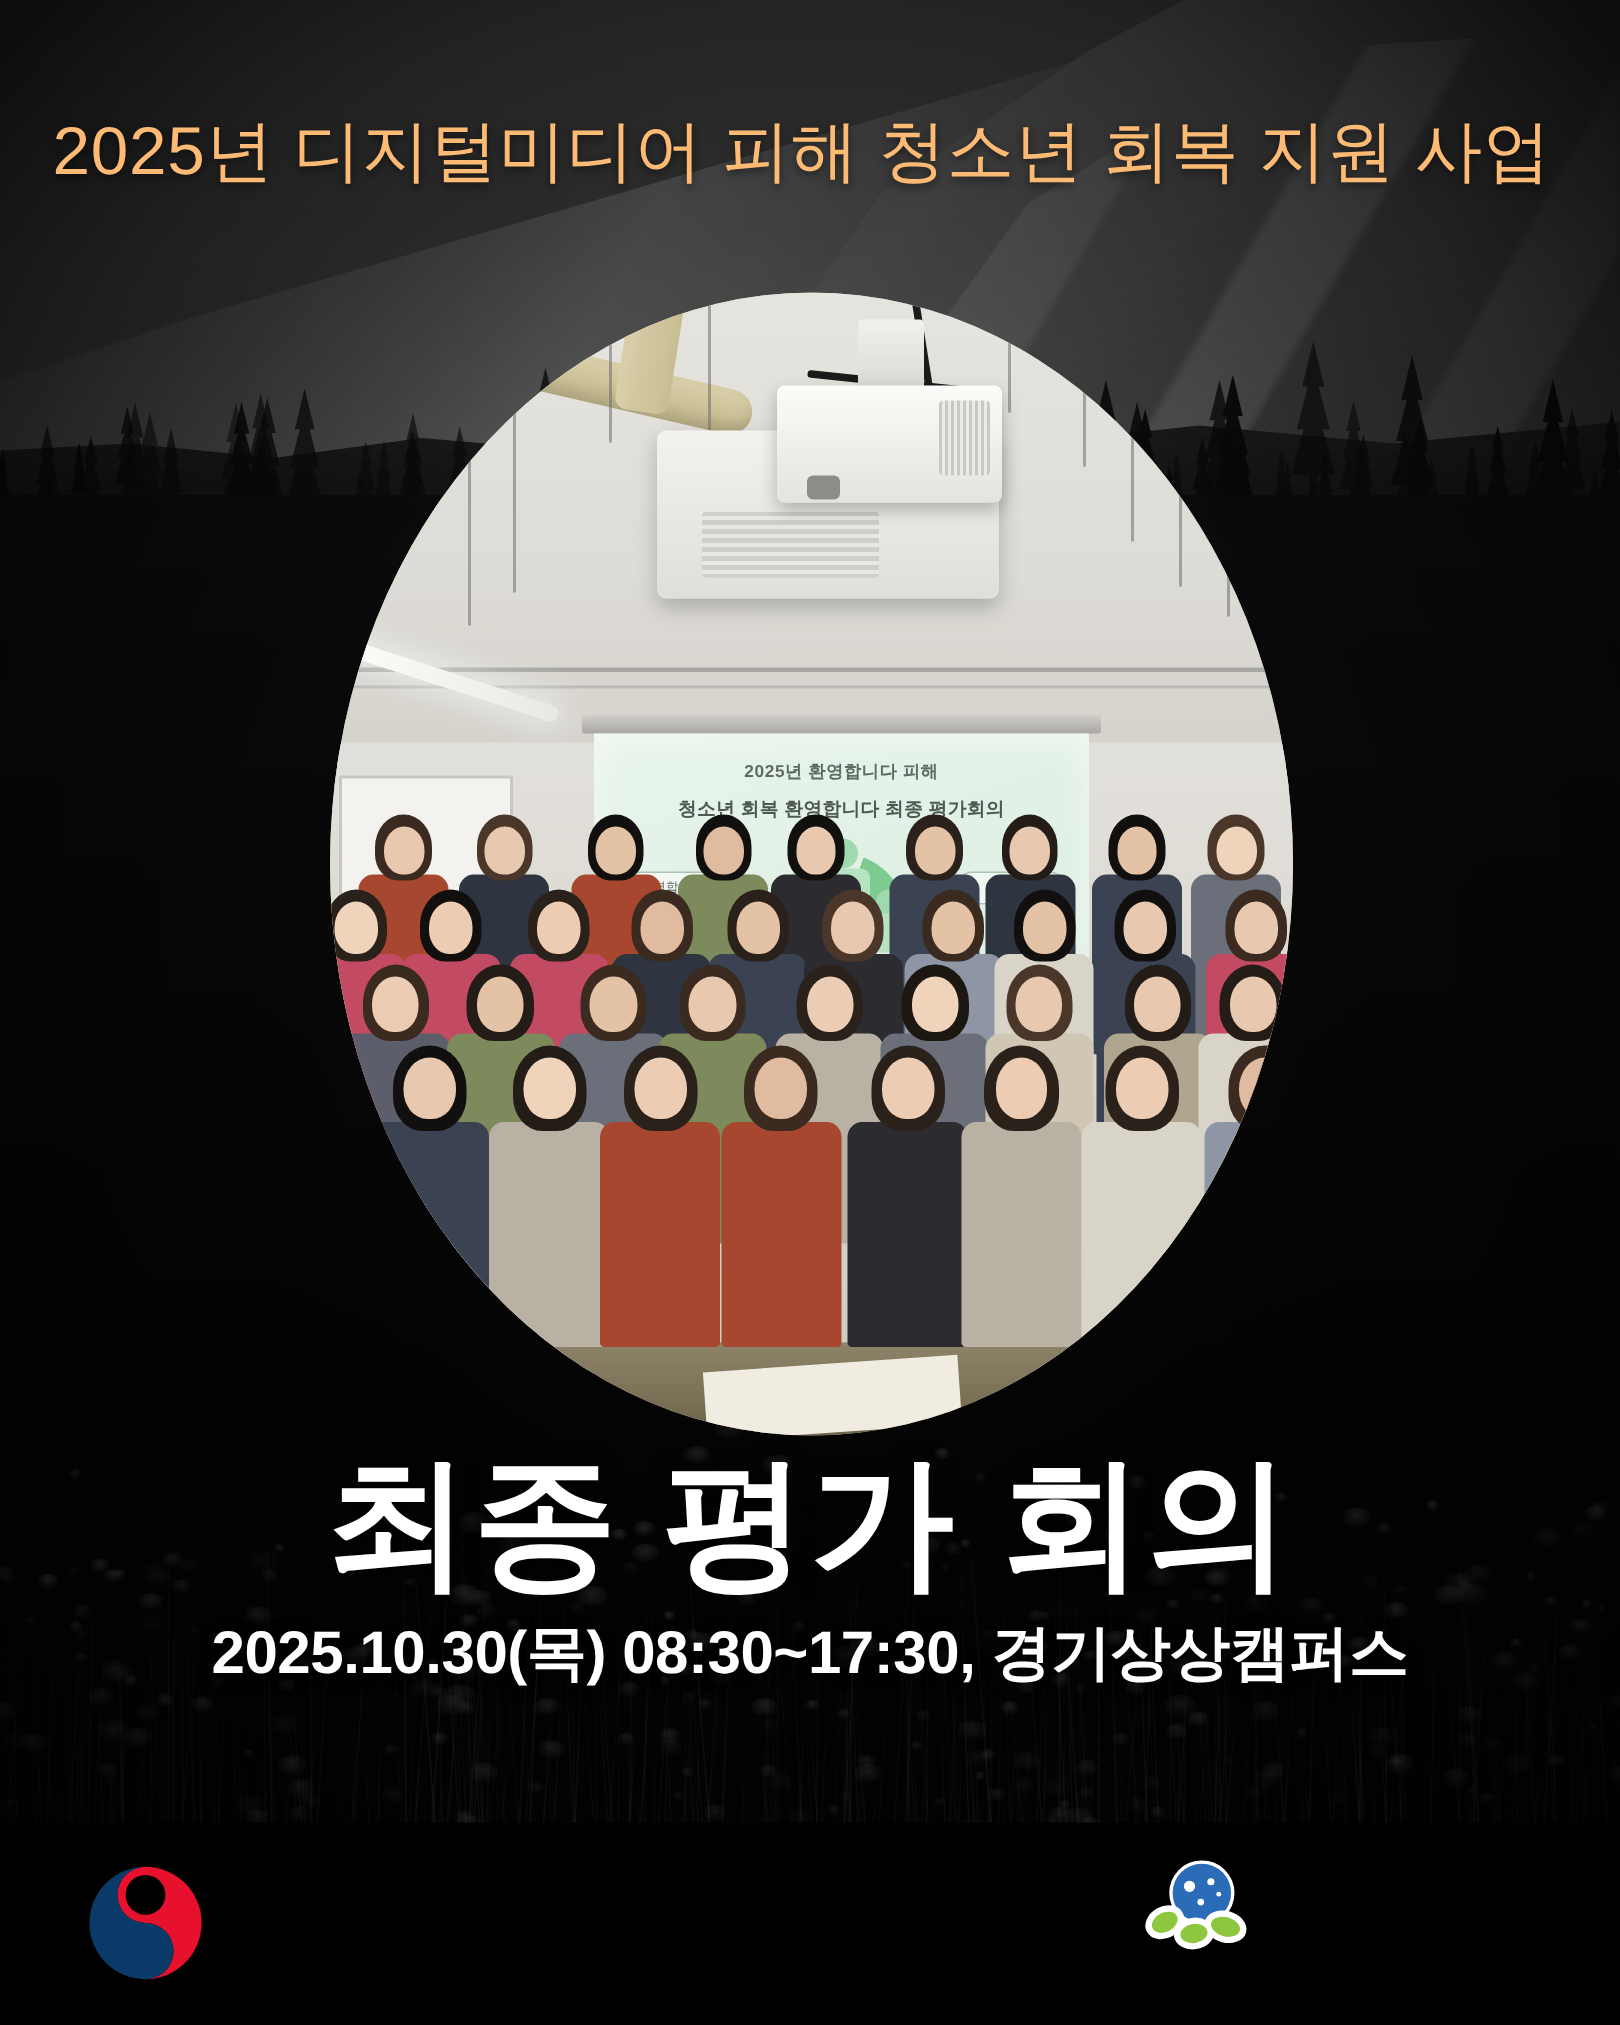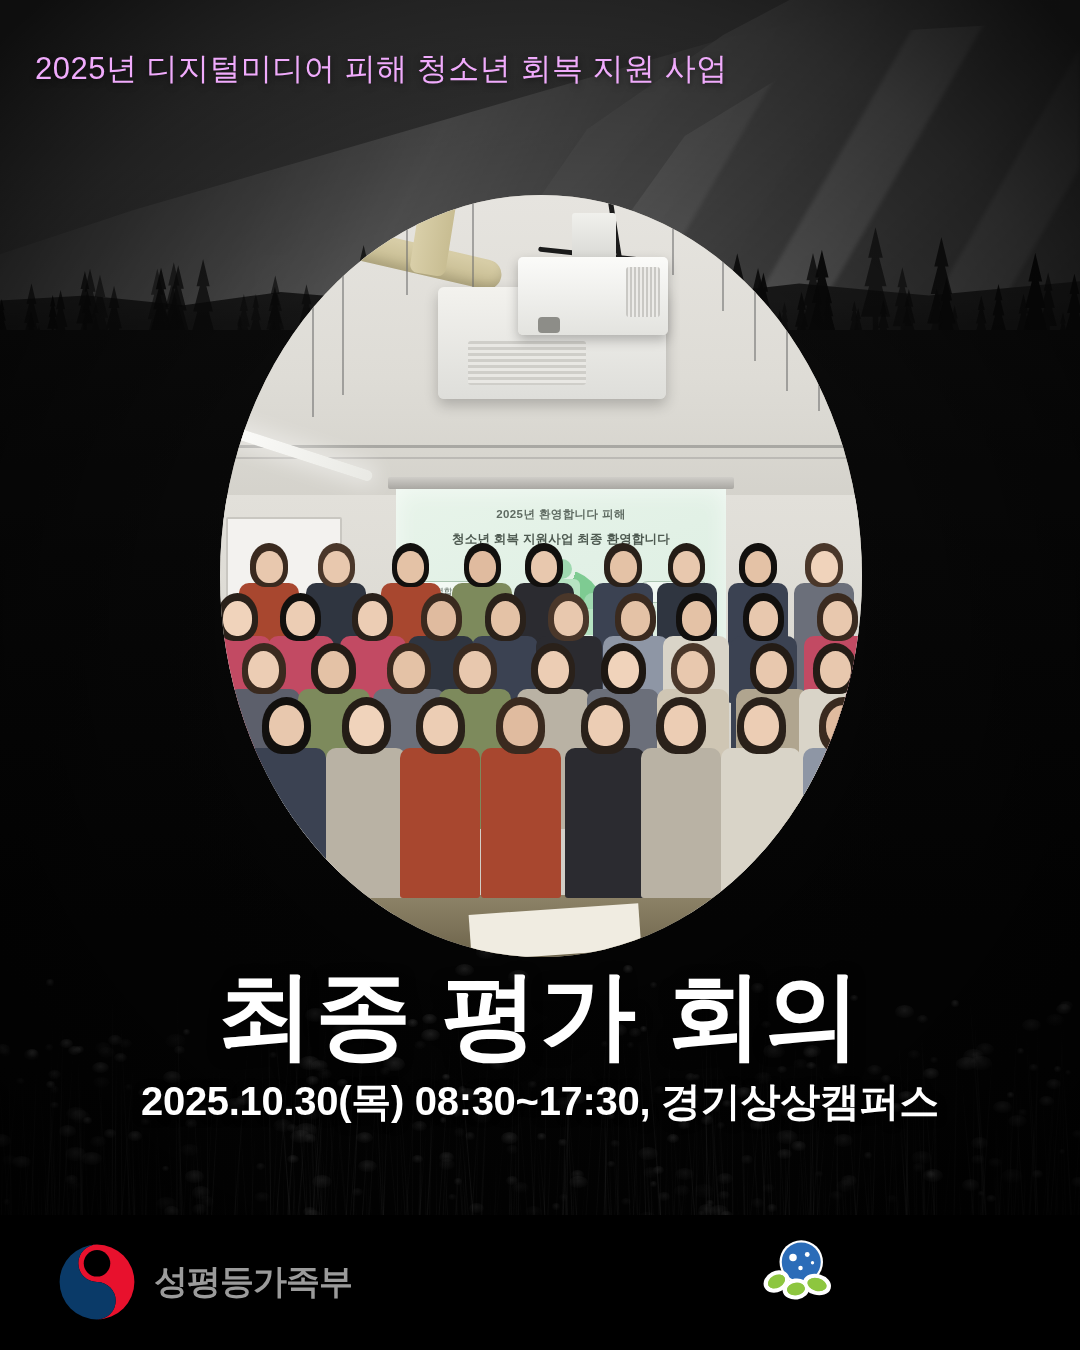--- a/index.html
+++ b/index.html
@@ -60,23 +60,23 @@
   .bloom{position:absolute;border-radius:50% 50% 45% 45%;
          background:radial-gradient(ellipse at 50% 40%,rgba(190,190,190,.42),rgba(120,120,120,.12) 70%,transparent 100%);}
   .vignette{
     position:absolute;inset:0;
     background:radial-gradient(ellipse 72% 60% at 50% 46%,rgba(0,0,0,0) 35%,rgba(0,0,0,.45) 78%,rgba(0,0,0,.78) 100%);
   }
   .bg-dim{position:absolute;inset:0;background:rgba(0,0,0,.18);}
 
   
   .header-title{
-    position:absolute;left:35px;top:48px;width:1020px;
-    color:#f0abfc;
-    font-size:31px;
+    position:absolute;left:35px;top:71px;width:1020px;
+    color:#fdba74;
+    font-size:45px;
     font-weight:300;
     letter-spacing:.5px;
     white-space:nowrap;
     text-shadow:0 2px 6px rgba(0,0,0,.55);
   }
 
   
   .photo-oval{
     position:absolute;left:220px;top:195px;width:642px;height:762px;
     border-radius:50%;
@@ -1149,21 +1149,21 @@
       <div class="proj-lens"></div>
 
       <div class="light-tube"></div>
 
       <div class="wall"></div>
       <div class="whiteboard"></div>
 
       <div class="screen-frame"></div>
       <div class="screen"></div>
       <div class="screen-t1">2025년 환영합니다 피해</div>
-      <div class="screen-t2">청소년 회복 지원사업 최종 환영합니다</div>
+      <div class="screen-t2">청소년 회복 환영합니다 최종 평가회의</div>
       <div class="screen-badge">환영합니다</div>
       <div class="screen-badge2"></div>
 
       <div class="screen-art">
         <div class="art-wedge"></div>
         <div class="art-person" style="left:74px;top:6px;width:20px;height:20px;"></div>
         <div class="art-body" style="left:66px;top:26px;width:36px;height:28px;"></div>
         <div class="art-person" style="left:42px;top:40px;width:17px;height:17px;"></div>
         <div class="art-body" style="left:36px;top:56px;width:30px;height:26px;"></div>
         <div class="art-person" style="left:106px;top:40px;width:17px;height:17px;"></div>
@@ -1371,21 +1371,20 @@
   <div class="footer"></div>
 
   <div class="logo-gov">
     <div class="taegeuk">
       <svg width="78" height="78" viewBox="0 0 100 100" aria-hidden="true">
         <path d="M50 2 A48 48 0 1 1 49.9 98 A24 24 0 0 0 50 50 A24 24 0 0 1 50 2 Z" fill="#e8112d"></path>
         <path d="M50 98 A48 48 0 1 1 50.1 2 A24 24 0 0 0 50 50 A24 24 0 0 1 50 98 Z" fill="#0a3a68"></path>
         <circle cx="50" cy="26" r="17" fill="#000"></circle>
       </svg>
     </div>
-    <div class="gov-text">성평등가족부</div>
   </div>
 
   <div class="logo-center">
     <div class="globe">
       <svg width="78" height="72" viewBox="0 0 104 96" aria-hidden="true">
         <circle cx="55" cy="32" r="29" fill="#fff"></circle>
         <circle cx="55" cy="32" r="26" fill="#2b6cb8"></circle>
         <circle cx="44" cy="26" r="5" fill="#fff"></circle>
         <circle cx="63" cy="22" r="3.2" fill="#fff"></circle>
         <circle cx="70" cy="33" r="2.2" fill="#fff"></circle>

